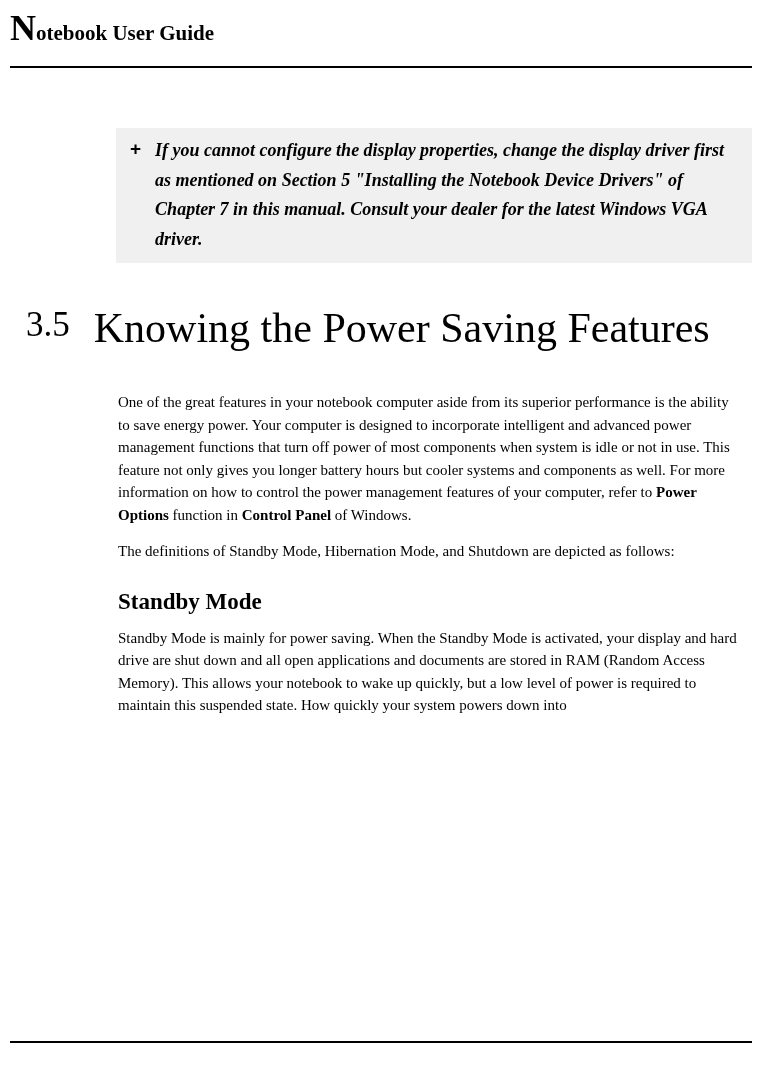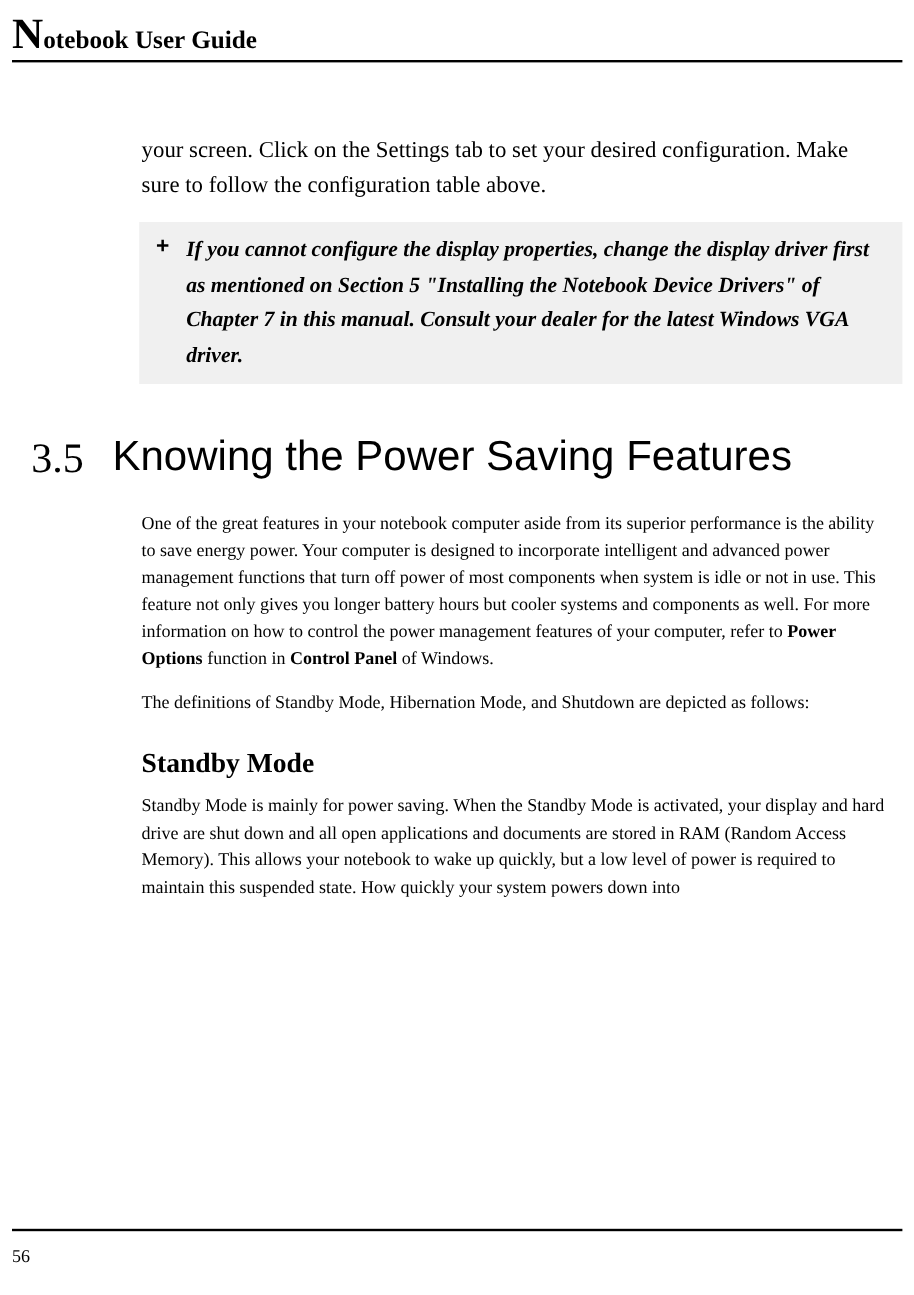--- a/index.html
+++ b/index.html
@@ -11,21 +11,21 @@
       width: 762px;
       height: 1079px;
       background: #ffffff;
       font-family: Garamond, Georgia, 'Times New Roman', serif;
       color: #000000;
       position: relative;
       padding: 10px 10px 0 10px;
     }
     .header {
       border-bottom: 2px solid #000;
-      padding-bottom: 4px;
+      padding-bottom: 20px;
       margin-bottom: 60px;
     }
     .header-title {
       font-weight: bold;
       font-size: 21px;
       line-height: 1;
     }
     .header-title .drop-cap {
       font-size: 36px;
       font-weight: bold;
@@ -62,35 +62,35 @@
     .note-text {
       font-style: italic;
       font-weight: bold;
       font-size: 18px;
       line-height: 1.65;
     }
     .section-row {
       display: flex;
       align-items: flex-start;
       margin-left: -92px;
-      margin-bottom: 24px;
+      margin-bottom: 38px;
     }
     .section-number {
       font-size: 35px;
       font-weight: normal;
       margin-right: 24px;
       margin-top: 2px;
       flex-shrink: 0;
       font-family: Georgia, 'Times New Roman', serif;
     }
     .section-title {
-      font-size: 35px;
+      font-size: 42px;
       font-weight: normal;
       line-height: 1.2;
-      font-family: Liberation Sans, sans-serif;
+      font-family: Liberation Serif, serif;
     }
     .body-paragraph {
       font-size: 15px;
       line-height: 1.5;
       margin-bottom: 14px;
     }
     .body-paragraph .bold {
       font-weight: bold;
     }
     .subsection-title {
@@ -117,21 +117,20 @@
 <body>
 
 <div class="header">
   <div class="header-title">
     <span class="drop-cap">N</span><span>otebook User Guide</span>
   </div>
 </div>
 
 <div class="content">
 
-  <p class="continuation-text">your screen. Click on the Settings tab to set your desired configuration. Make sure to follow the configuration table above.</p>
 
   <div class="note-box">
     <div class="note-row">
       <span class="note-plus">+</span>
       <span class="note-text">If you cannot configure the display properties, change the display driver first as mentioned on Section 5 "Installing the Notebook Device Drivers" of Chapter 7 in this manual. Consult your dealer for the latest Windows VGA driver.</span>
     </div>
   </div>
 
   <div class="section-row">
     <div class="section-number">3.5</div>
@@ -145,14 +144,13 @@
   <p class="body-paragraph">The definitions of Standby Mode, Hibernation Mode, and Shutdown are depicted as follows:</p>
 
   <h3 class="subsection-title">Standby Mode</h3>
 
   <p class="body-paragraph">Standby Mode is mainly for power saving. When the Standby Mode is activated, your display and hard drive are shut down and all open applications and documents are stored in RAM (Random Access Memory). This allows your notebook to wake up quickly, but a low level of power is required to maintain this suspended state. How quickly your system powers down into</p>
 
 </div>
 
 <div class="footer">
   <div class="footer-line"></div>
-  <div class="page-number">56</div>
 </div>
 
 </body></html>

